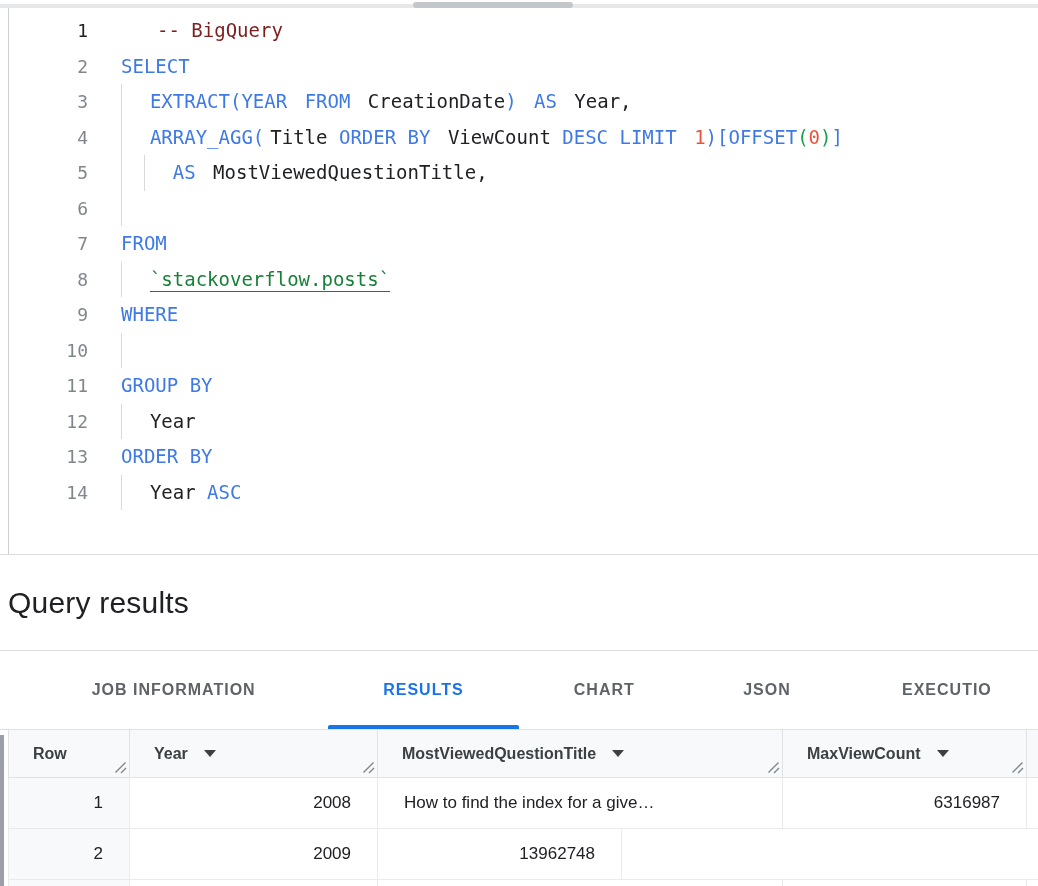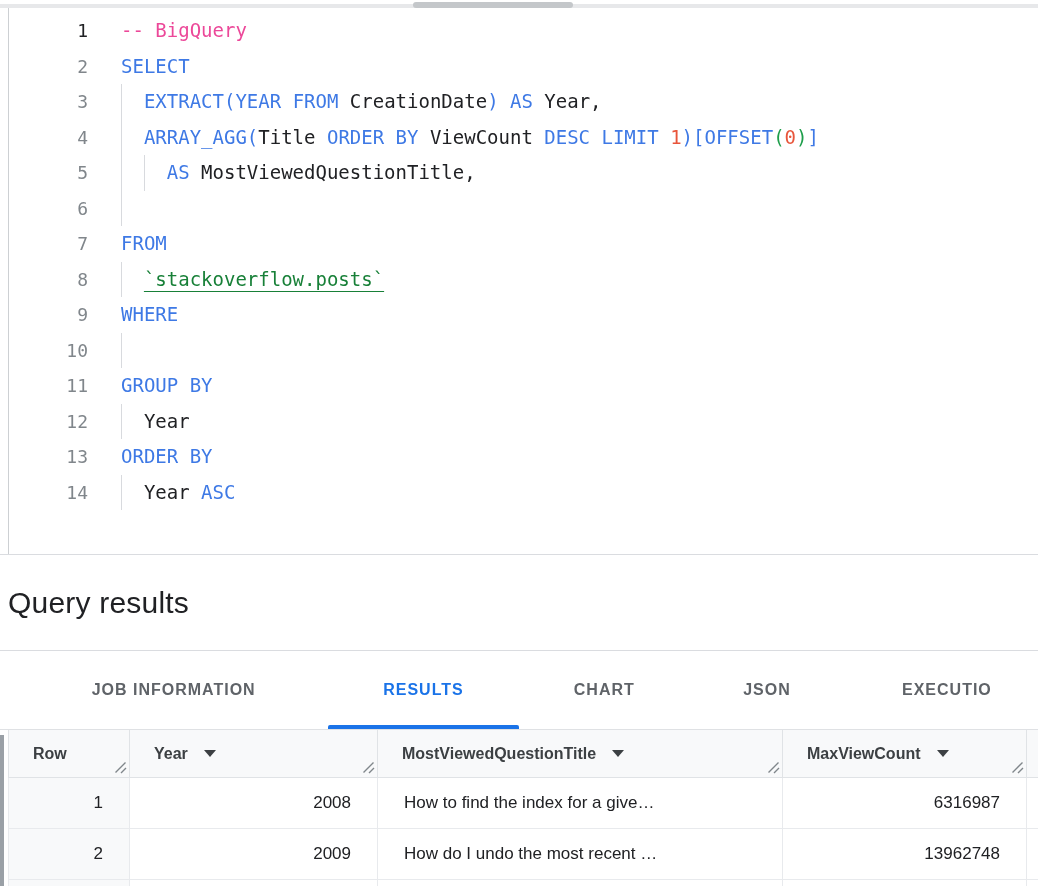--- a/index.html
+++ b/index.html
@@ -13,22 +13,22 @@
 
   
   #editor{position:absolute;top:8px;left:0;width:1038px;height:546px;background:#fff;padding-top:5px;box-sizing:border-box;}
   #editor .leftline{position:absolute;left:8px;top:0;bottom:0;width:1px;background:#cdd0d3;}
   .cl{display:flex;align-items:center;height:35.5px;}
   .ln{flex:none;width:88px;text-align:right;font-family:"DejaVu Sans Mono",monospace;
       font-size:18px;color:#80868b;}
   .ln.active{color:#202124;}
   .ct{margin-left:33px;white-space:pre;font-family:"DejaVu Sans Mono",monospace;font-size:19px;line-height:35.5px;}
   .tk-kw{color:#3e79e5;}
-  .tk-id{color:#202124;}
-  .tk-cm{color:#ec4899;}
+  .tk-id{color:#202124;margin-left:6px;}
+  .tk-cm{color:#7f1d1d;margin-left:36px;}
   .tk-num{color:#e8553b;}
   .tk-gr{color:#1e9e4b;}
   .tk-ref{color:#188038;text-decoration:underline;text-decoration-color:#188038;text-underline-offset:5px;}
   .guide{position:absolute;width:1px;background:#d8dade;}
 
   .divider{position:absolute;left:0;width:1038px;height:1px;background:#dadce0;}
 
   
   #qr-head{position:absolute;top:555px;left:0;width:1038px;height:95px;display:flex;align-items:center;background:#fff;}
   #qr-head h1{margin:8px;font-size:30px;font-weight:400;color:#202124;letter-spacing:.2px;}
@@ -198,21 +198,20 @@
         <div class="trow">
           <div class="td right rowcol" style="width: 122px;">1</div>
           <div class="td right" style="width: 248px;">2008</div>
           <div class="td" style="width: 405px;">How to find the index for a give…</div>
           <div class="td right" style="width: 244px;">6316987</div>
           <div class="fill-d"></div>
         </div>
         <div class="trow">
           <div class="td right rowcol" style="width: 122px;">2</div>
           <div class="td right" style="width: 248px;">2009</div>
-          <div class="td" style="width: 405px;">How do I undo the most recent …</div>
           <div class="td right" style="width: 244px;">13962748</div>
           <div class="fill-d"></div>
         </div>
         <div class="trow stub">
           <div class="td rowcol" style="width: 122px;"></div>
           <div class="td" style="width: 248px;"></div>
           <div class="td" style="width: 405px;"></div>
           <div class="td" style="width: 244px;"></div>
         </div>
       </div>

